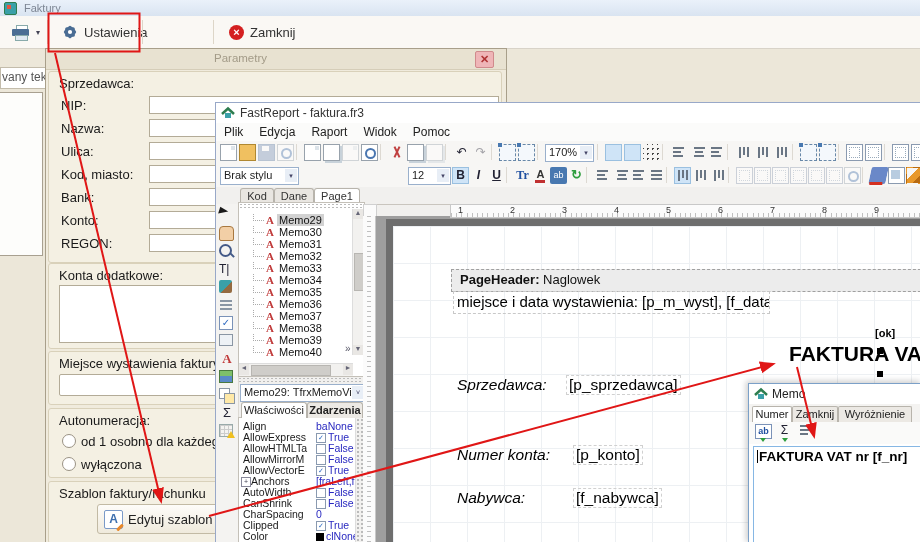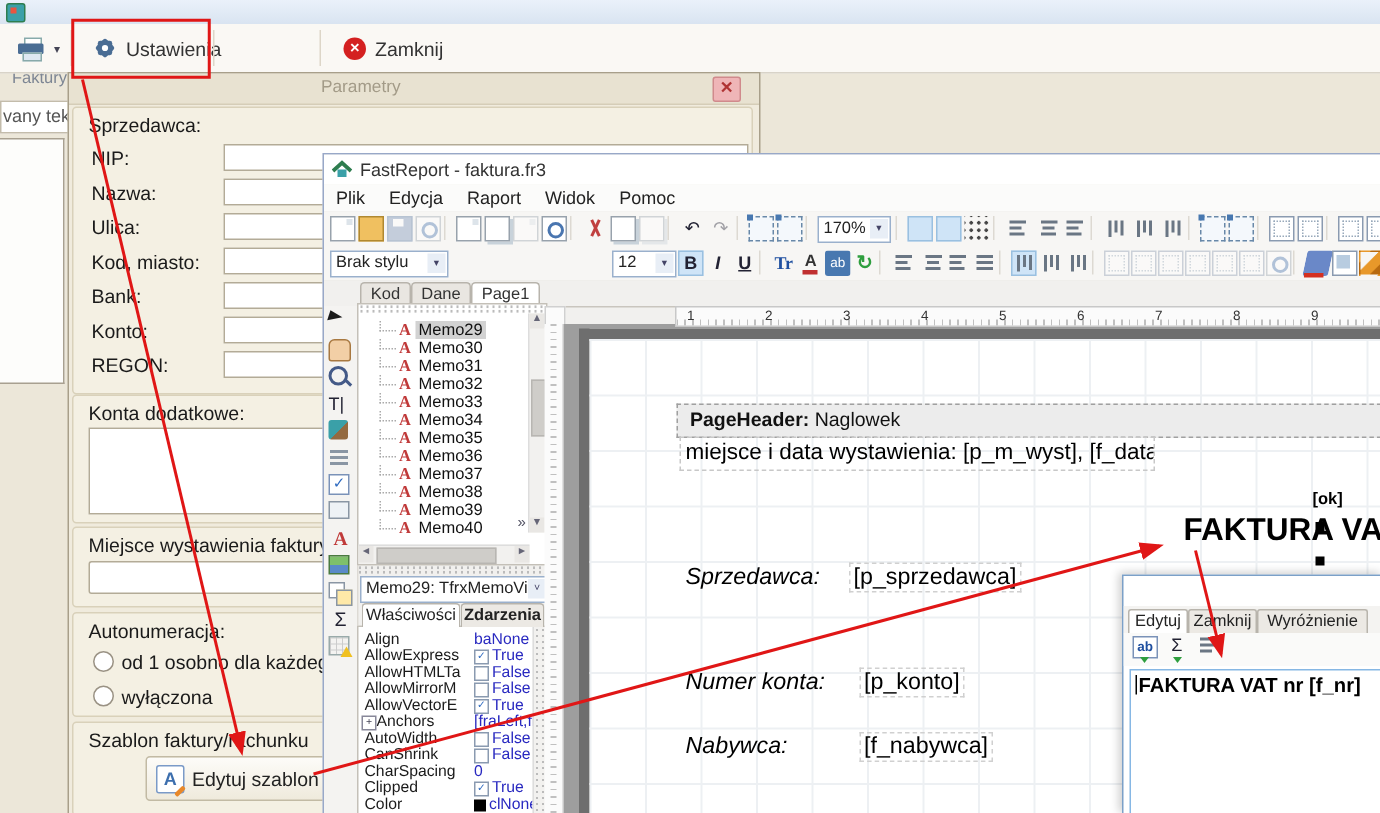--- a/index.html
+++ b/index.html
@@ -4,21 +4,21 @@
 <style>
   html,body{margin:0;padding:0;background:#888;}
   #stage{position:relative;width:920px;height:542px;overflow:hidden;background:#ece7d9;
     font-family:"Liberation Sans",sans-serif;-webkit-font-smoothing:antialiased;}
   .abs{position:absolute;}
   .nosel{white-space:nowrap;overflow:hidden;}
 
   
   #main-titlebar{left:0;top:0;width:920px;height:16px;background:linear-gradient(#eaf1fa,#d9e4f1);
     border-bottom:1px solid #bcc9da;font-size:11px;color:#7d8694;line-height:16px;}
-  #main-title{position:absolute;left:8px;top:0;margin-top:44px;}
+  #main-title{position:absolute;left:24px;top:0;}
   #main-app-icon{position:absolute;left:4px;top:2px;width:11px;height:11px;background:#3aa0a8;
     border:1px solid #2e7d4f;border-radius:2px;}
   #main-app-icon::after{content:"";position:absolute;left:2px;top:2px;width:4px;height:4px;background:#e85540;}
   #main-toolbar{left:0;top:16px;width:920px;height:32px;background:#faf8f4;border-bottom:1px solid #d8d3c8;}
   .mtb-sep{position:absolute;top:4px;width:1px;height:24px;background:#ddd6c8;}
   .mtb-btn{position:absolute;top:3px;height:26px;display:flex;align-items:center;gap:6px;
     font-size:13px;color:#333;padding:0 8px;cursor:default;}
   
   #printer-icon{position:relative;width:18px;height:15px;}
   #printer-icon .pp{position:absolute;left:4px;top:0;width:10px;height:4px;background:#fff;border:1px solid #8aa;}
@@ -694,22 +694,29 @@
         <div class="drow-label" style="left: 241px; top: 343px;">Numer konta:</div>
         <div class="drow-value" style="left: 357px; top: 342px;">[p_konto]</div>
         <div class="drow-label" style="left: 241px; top: 386px;">Nabywca:</div>
         <div class="drow-value" style="left: 357px; top: 385px;">[f_nabywca]</div>
       </div>
   <span class="itab active" style="left: 25px; width: 64px;">Właściwości</span>
       <span class="itab" style="left: 91px; width: 54px; font-weight: bold;">Zdarzenia</span>
     </div>
 
   <div class="abs" id="memo-dialog">
+    <div class="abs" id="memo-titlebar">
+      <svg class="fr-logo" style="left:5px;top:3px;" width="13" height="13" viewBox="0 0 14 14">
+        <path d="M1 8 L7 2.5 L13 8" stroke="#2e7d4f" stroke-width="2.5" fill="none"></path>
+        <rect x="4" y="7" width="6" height="5" fill="#3aa0a8"></rect>
+      </svg>
+      <span style="position:absolute;left:23px;">Memo</span>
+    </div>
     <div class="abs" id="memo-tabrow">
-        <span class="mtab active" style="left: 3px; width: 38px;">Edytuj</span>
+        <span class="mtab active" style="left: 3px; width: 38px;">Numer</span>
         <span class="mtab" style="left: 43px; width: 44px;">Zamknij</span>
         <span class="mtab" style="left: 89px; width: 72px;">Wyróżnienie</span>
       </div>
     <div class="abs" id="memo-toolbar">
       <span class="micon mi-ab" style="left:6px;">ab</span>
       <span class="mgreen" style="left:11px;top:16px;"></span>
       <span class="micon mi-sum" style="left:28px;">Σ</span>
       <span class="mgreen" style="left:33px;top:16px;"></span>
       <span class="micon mi-lines" style="left:50px;">
           <span style="top:1px;"></span>

